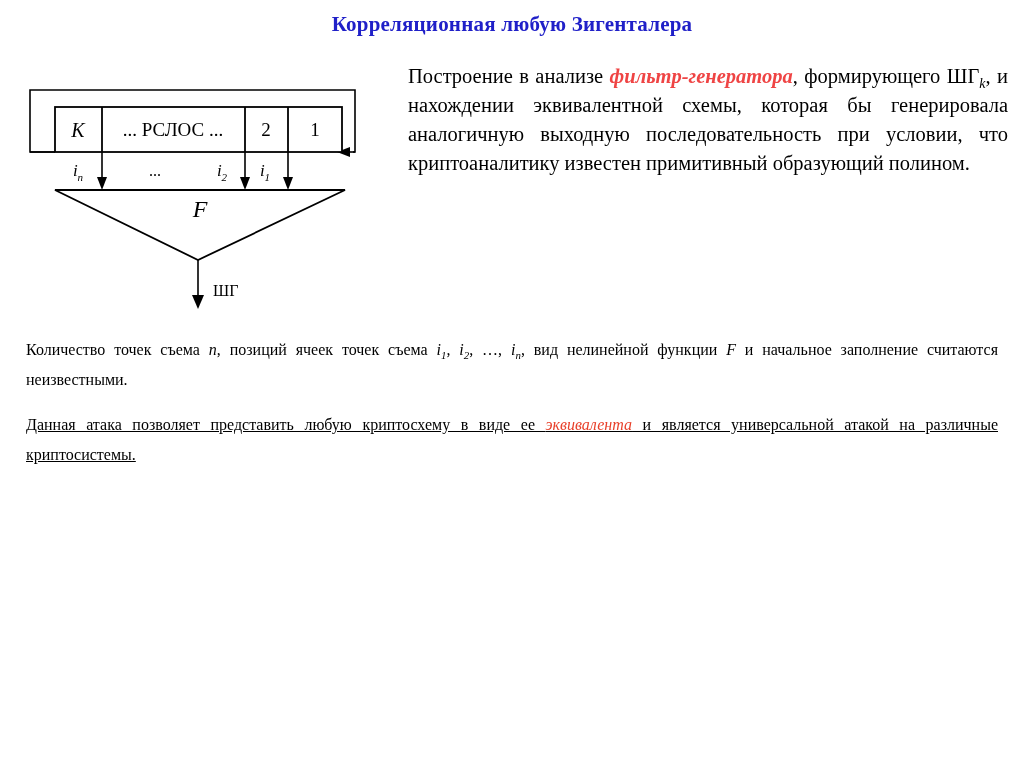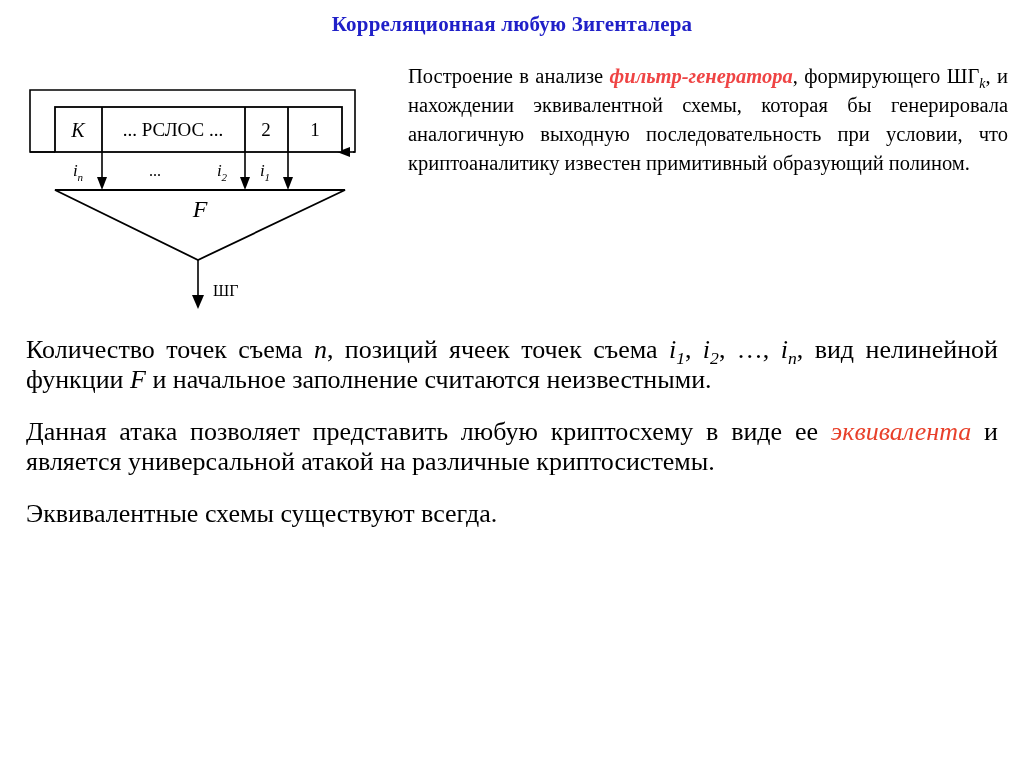--- a/index.html
+++ b/index.html
@@ -66,28 +66,29 @@
     font-style: italic;
   }
 
   
   .body-block {
     position: absolute;
     left: 26px;
     width: 972px;
   }
   .para {
-    font-size: 26px;
+    font-size: 16px;
     line-height: 30px;
     text-align: justify;
     text-justify: inter-word;
     margin: 0;
   }
   .para + .para {
-    margin-top: 22px;
+    margin-top: 15px;
+    text-decoration: underline;
   }
   .accent-red {
     color: #e8402a;
     font-style: italic;
   }
   .mi {
     font-style: italic;
   }
   sub {
     font-size: 0.68em;
@@ -158,14 +159,13 @@
   </svg>
 </div>
 
 <div class="intro-para">
   <span>Построение в анализе </span><span class="accent-blue">фильтр-генератора</span><span>, формирующего ШГ</span><sub>k</sub><span>, и нахождении эквивалентной схемы, которая бы генерировала аналогичную выходную последовательность при условии, что криптоаналитику известен примитивный образующий полином.</span>
 </div>
 
 <div class="body-block" style="top: 335px;">
   <p class="para"><span>Количество точек съема </span><span class="mi">n</span><span>, позиций ячеек точек съема </span><span class="mi">i</span><sub>1</sub><span>, </span><span class="mi">i</span><sub>2</sub><span>, …, </span><span class="mi">i</span><sub>n</sub><span>, вид нелинейной функции </span><span class="mi">F</span><span> и начальное заполнение считаются неизвестными.</span></p>
   <p class="para"><span>Данная атака позволяет представить любую криптосхему в виде ее </span><span class="accent-red">эквивалента</span><span> и является универсальной атакой на различные криптосистемы.</span></p>
-  <p class="para"><span>Эквивалентные схемы существуют всегда.</span></p>
 </div>
 
 </body></html>

